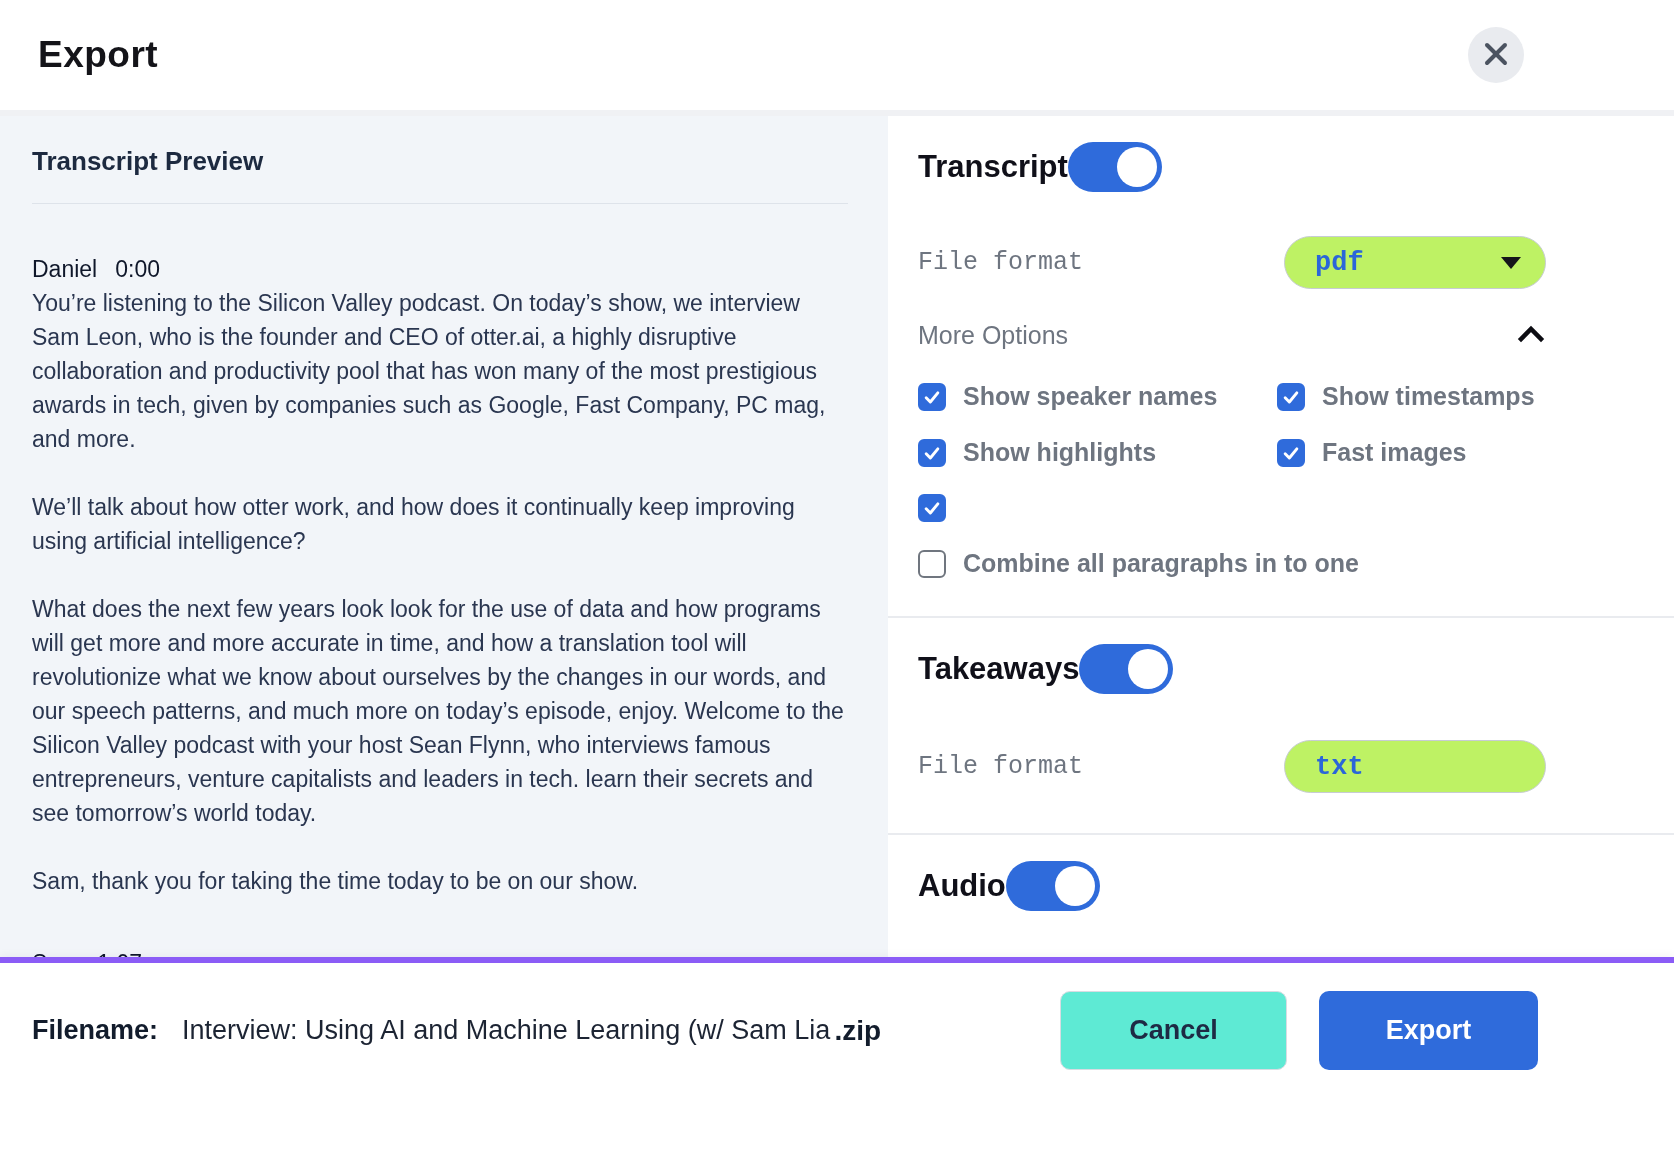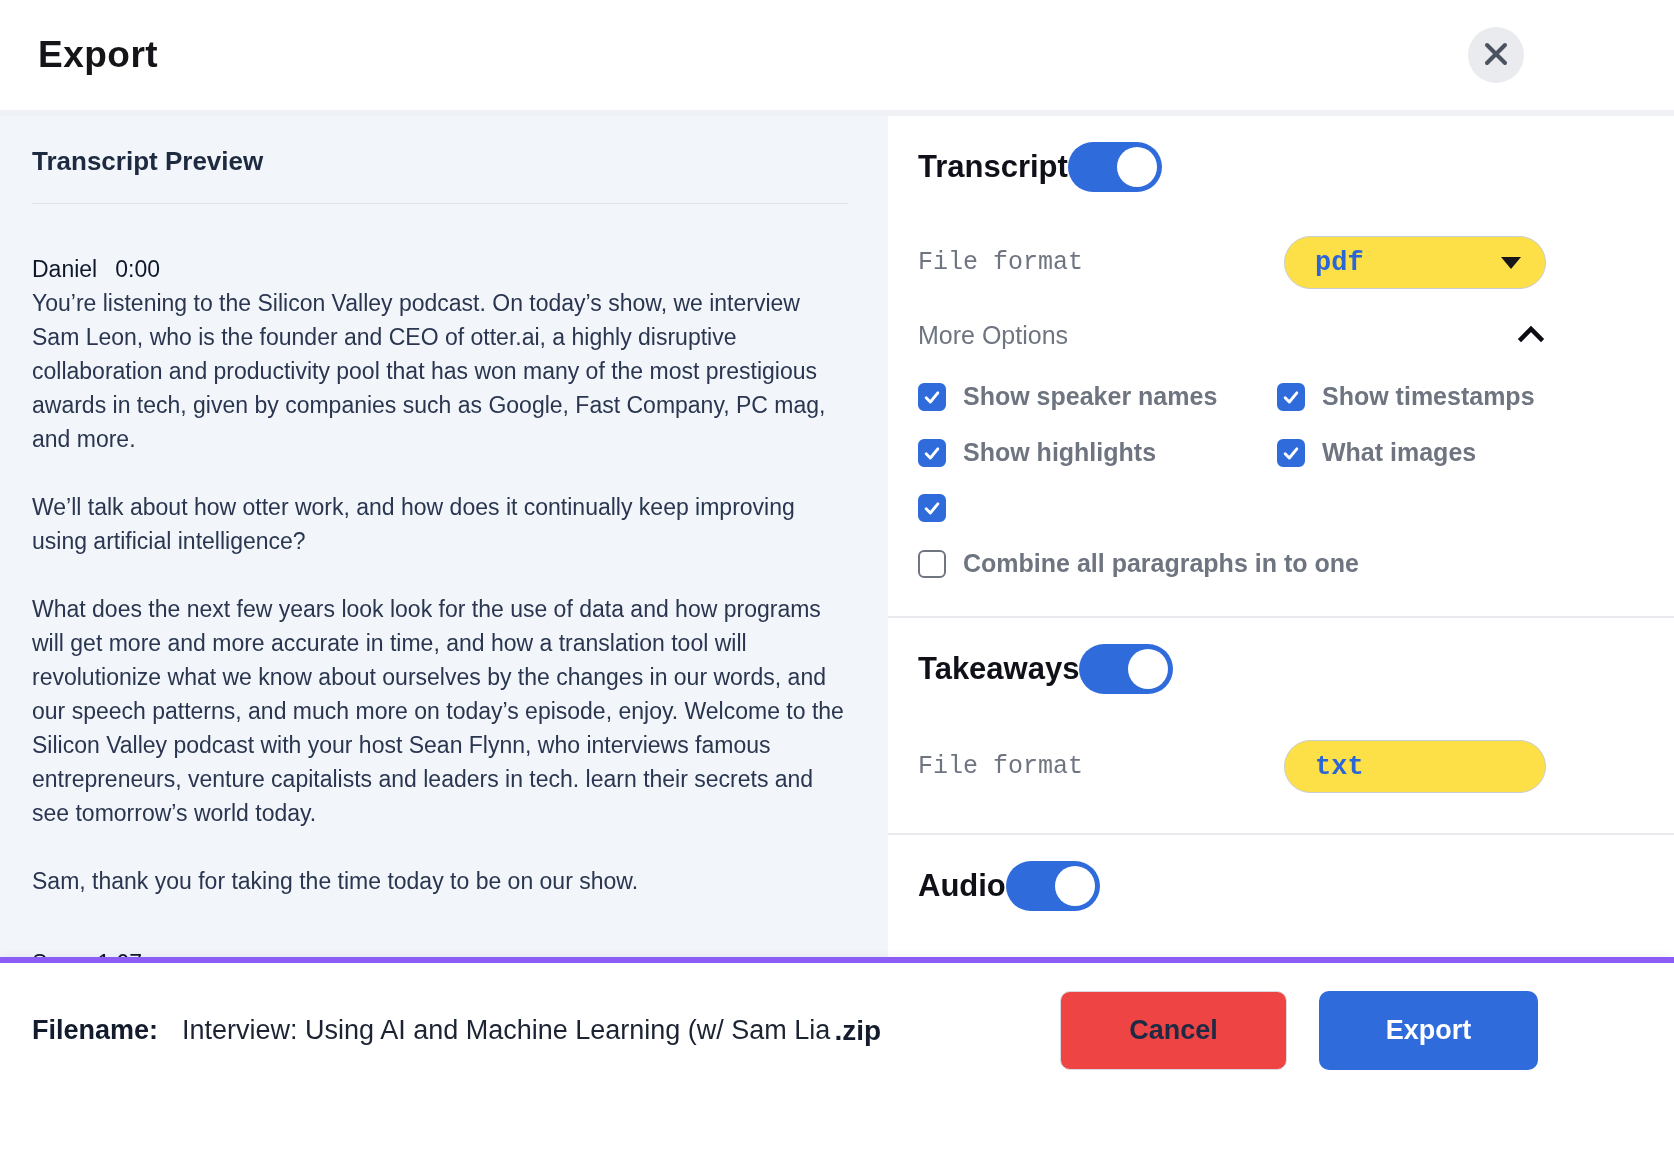--- a/index.html
+++ b/index.html
@@ -28,21 +28,21 @@
   .section-head{display:flex;justify-content:flex-start;align-items:center;}
   .section-heading{font-size:31px;font-weight:700;color:#101019;}
 
   .toggle{width:94px;height:50px;border-radius:25px;background:#c9ced6;position:relative;cursor:pointer;flex:0 0 auto;}
   .toggle.on{background:#2f6bdb;}
   .toggle .knob{position:absolute;top:5px;left:5px;width:40px;height:40px;border-radius:50%;background:#fff;}
   .toggle.on .knob{left:auto;right:5px;}
 
   .format-row{display:flex;justify-content:space-between;align-items:center;margin-top:44px;font-family:Liberation Mono, monospace;}
   .gray-label{font-size:25px;color:#6e7580;}
-  .fmt-control{width:262px;height:53px;border:1.5px solid #c7ccd4;border-radius:27px;background:#fde047;
+  .fmt-control{width:262px;height:53px;border:1.5px solid #c7ccd4;border-radius:27px;background:#bef264;
                display:flex;align-items:center;justify-content:space-between;padding:0 24px 0 30px;
                box-sizing:border-box;cursor:pointer;}
   .fmt-value{font-size:27px;font-weight:700;color:#2b66d9;}
   .caret-down{width:0;height:0;border-left:10px solid transparent;border-right:10px solid transparent;
               border-top:12px solid #15151a;}
 
   .more-row{display:flex;justify-content:space-between;align-items:center;margin-top:32px;cursor:pointer;}
 
   .cb-grid{display:grid;grid-template-columns:359px 1fr;row-gap:27px;margin-top:32px;}
   .span2{grid-column:1 / -1;}
@@ -62,21 +62,21 @@
   
   .footer{height:207px;flex:0 0 auto;background:#fff;border-top:6px solid #8b5cf6;
           box-shadow:0 -3px 8px rgba(20,30,60,.04);padding:28px 136px 0 32px;box-sizing:border-box;}
   .footer-row{display:flex;align-items:center;height:79px;}
   .filename-label{font-size:27px;font-weight:700;color:#121c2c;margin-right:24px;}
   .filename-value{font-size:27px;color:#1c2433;}
   .filename-ext{font-size:28px;font-weight:700;color:#121c2c;margin-left:4px;}
   .btn{height:79px;border-radius:10px;font-size:27px;font-weight:700;cursor:pointer;
        display:flex;align-items:center;justify-content:center;box-sizing:border-box;
        font-family:"Liberation Sans",sans-serif;}
-  .btn-cancel{width:227px;margin-left:auto;background:#ef4444;border:1.5px solid #d8dce2;color:#1e2a44;}
+  .btn-cancel{width:227px;margin-left:auto;background:#5eead4;border:1.5px solid #d8dce2;color:#1e2a44;}
   .btn-export{width:219px;margin-left:32px;background:#2f6bdb;border:none;color:#fff;}
 </style>
 </head>
 <body>
 
 <div class="dialog">
 
   <div class="header">
     <div class="title">Export</div>
     <button class="close-btn">
@@ -165,21 +165,21 @@
                 </svg>
             </span>
             <span class="cb-label">Show highlights</span>
           </label>
           <label class="cb on">
             <span class="cb-box">
               <svg class="check-svg" width="20" height="20" viewBox="0 0 24 24">
                   <polyline points="5,13 10,18 19,7" fill="none" stroke="#fff" stroke-width="3.5" stroke-linecap="round" stroke-linejoin="round"></polyline>
                 </svg>
             </span>
-            <span class="cb-label">What images</span>
+            <span class="cb-label">Fast images</span>
           </label>
           <label class="cb span2 on">
             <span class="cb-box">
               <svg class="check-svg" width="20" height="20" viewBox="0 0 24 24">
                   <polyline points="5,13 10,18 19,7" fill="none" stroke="#fff" stroke-width="3.5" stroke-linecap="round" stroke-linejoin="round"></polyline>
                 </svg>
             </span>
           </label>
           <label class="cb span2">
             <span class="cb-box">

